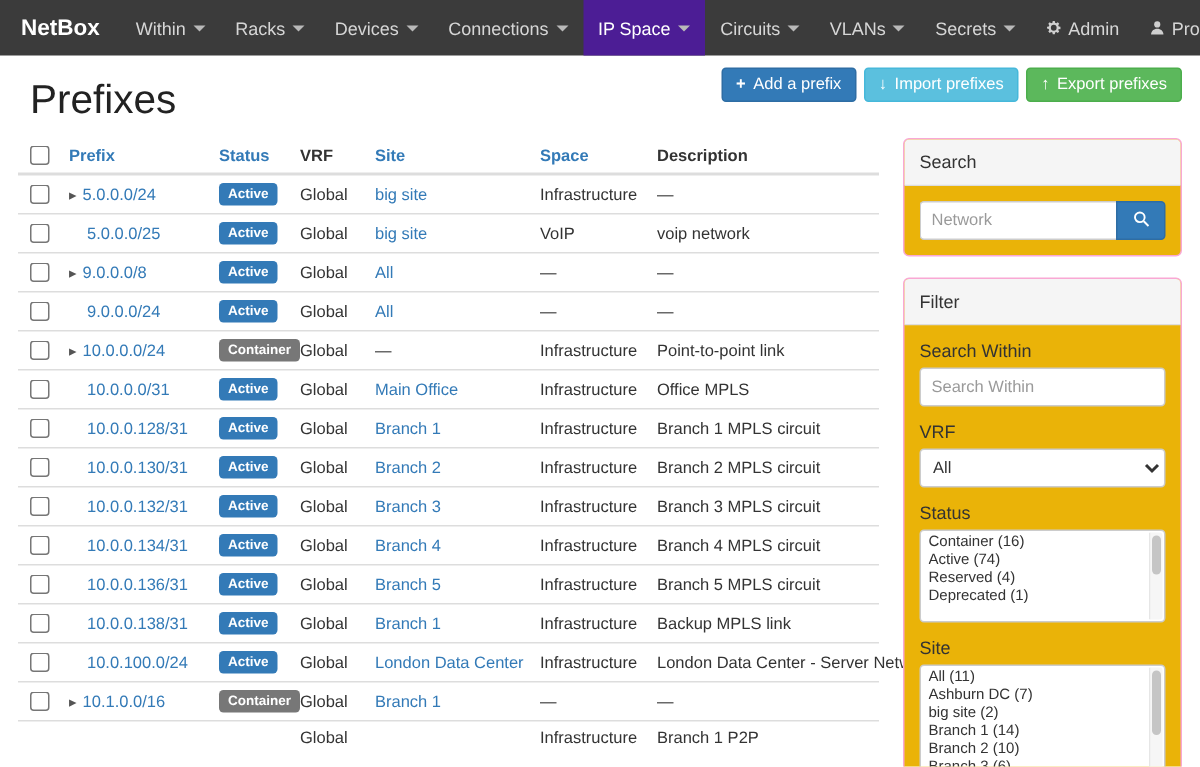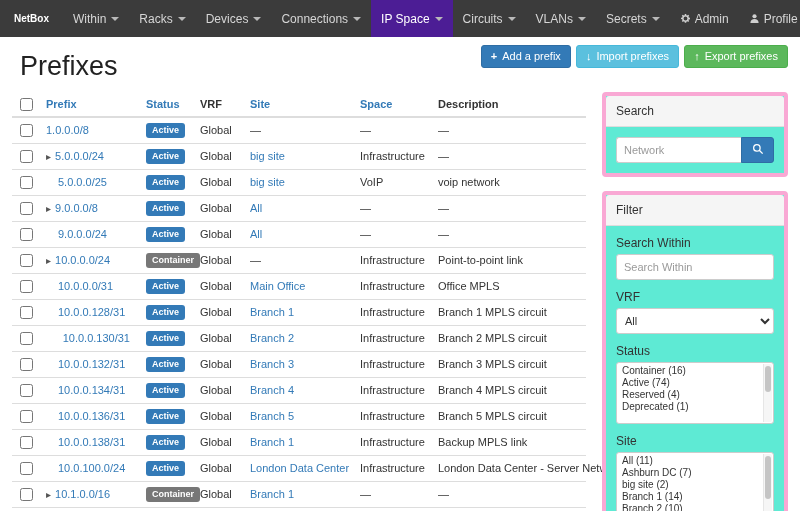--- a/index.html
+++ b/index.html
@@ -5,21 +5,21 @@
   * { box-sizing: border-box; }
   html, body { margin: 0; padding: 0; }
   body {
     width: 800px; height: 511px; overflow: hidden;
     font-family: "Liberation Sans", sans-serif;
     background: #fff; color: #333;
   }
 
   
   .navbar { height: 37px; background: #3b3b3b; display: flex; align-items: stretch; }
-  .brand { color: #fff; font-size: 10px; font-weight: bold; padding: 0 14px; display: flex; align-items: center; }
+  .brand { color: #fff; font-size: 15px; font-weight: bold; padding: 0 14px; display: flex; align-items: center; }
   .nav-menu { display: flex; }
   .nav-link {
     color: #d6d6d6; font-size: 12px; padding: 0 10px; display: flex; align-items: center;
     gap: 5px; text-decoration: none; cursor: pointer; white-space: nowrap;
   }
   .nav-link.active { background: #4c1d95; color: #fff; }
   .caret {
     display: inline-block; width: 0; height: 0;
     border-left: 4px solid transparent; border-right: 4px solid transparent;
     border-top: 4px solid #b9b9b9;
@@ -51,21 +51,21 @@
   td { font-size: 11px; padding: 5px 8px; border-top: 1px solid #ddd; white-space: nowrap; color: #333; }
   .tbl-link { color: #337ab7; text-decoration: none; }
   .badge { display: inline-block; font-size: 9px; font-weight: bold; color: #fff; padding: 2px 6px 3px; border-radius: 3px; }
   .badge-active { background: #337ab7; }
   .badge-container { background: #777; }
   .expand-caret { color: #555; margin-right: 4px; font-size: 10px; cursor: pointer; }
   input[type=checkbox] { margin: 0; vertical-align: middle; }
 
   
   .sidebar { width: 186px; flex: none; }
-  .panel { border: 4px solid #f9a8d4; border-radius: 4px; margin-bottom: 14px; background: #5eead4; }
+  .panel { border: 1px solid #f9a8d4; border-radius: 4px; margin-bottom: 14px; background: #eab308; }
   .panel-heading { background: #f5f5f5; padding: 8px 10px; font-size: 12px; color: #333; border-bottom: 1px solid #ddd; border-radius: 3px 3px 0 0; }
   .panel-body { padding: 10px; }
   .input-group { display: flex; }
   .form-input {
     height: 26px; border: 1px solid #ccc; border-radius: 3px; padding: 0 7px;
     font-size: 11px; font-family: inherit; color: #333; width: 100%;
   }
   .form-input::placeholder { color: #9a9a9a; }
   .input-group .form-input { flex: 1; min-width: 0; border-radius: 3px 0 0 3px; border-right: none; }
   .search-btn {
@@ -182,29 +182,20 @@
             <th><a class="th-link" href="#">Status</a></th>
             <th>VRF</th>
             <th><a class="th-link" href="#">Site</a></th>
             <th><a class="th-link" href="#">Space</a></th>
             <th>Description</th>
           </tr>
       </thead>
       <tbody>
           <tr>
             <td><input type="checkbox" style=""></td>
-            <td style="padding-left: 8px;"><a class="tbl-link" href="#">1.0.0.0/8</a></td>
-            <td><span class="badge badge-active">Active</span></td>
-            <td>Global</td>
-            <td>—</td>
-            <td>—</td>
-            <td>—</td>
-          </tr>
-          <tr>
-            <td><input type="checkbox" style=""></td>
             <td style="padding-left: 8px;"><span class="expand-caret">▸</span><a class="tbl-link" href="#">5.0.0.0/24</a></td>
             <td><span class="badge badge-active">Active</span></td>
             <td>Global</td>
             <td><a class="tbl-link" href="#">big site</a></td>
             <td>Infrastructure</td>
             <td>—</td>
           </tr>
           <tr>
             <td><input type="checkbox" style=""></td>
             <td style="padding-left: 20px;"><a class="tbl-link" href="#">5.0.0.0/25</a></td>
@@ -254,21 +245,21 @@
             <td><input type="checkbox" style=""></td>
             <td style="padding-left: 20px;"><a class="tbl-link" href="#">10.0.0.128/31</a></td>
             <td><span class="badge badge-active">Active</span></td>
             <td>Global</td>
             <td><a class="tbl-link" href="#">Branch 1</a></td>
             <td>Infrastructure</td>
             <td>Branch 1 MPLS circuit</td>
           </tr>
           <tr>
             <td><input type="checkbox" style=""></td>
-            <td style="padding-left: 20px; text-align: right;"><a class="tbl-link" href="#">10.0.0.130/31</a></td>
+            <td style="padding-left: 20px;"><a class="tbl-link" href="#">10.0.0.130/31</a></td>
             <td><span class="badge badge-active">Active</span></td>
             <td>Global</td>
             <td><a class="tbl-link" href="#">Branch 2</a></td>
             <td>Infrastructure</td>
             <td>Branch 2 MPLS circuit</td>
           </tr>
           <tr>
             <td><input type="checkbox" style=""></td>
             <td style="padding-left: 20px;"><a class="tbl-link" href="#">10.0.0.132/31</a></td>
             <td><span class="badge badge-active">Active</span></td>

